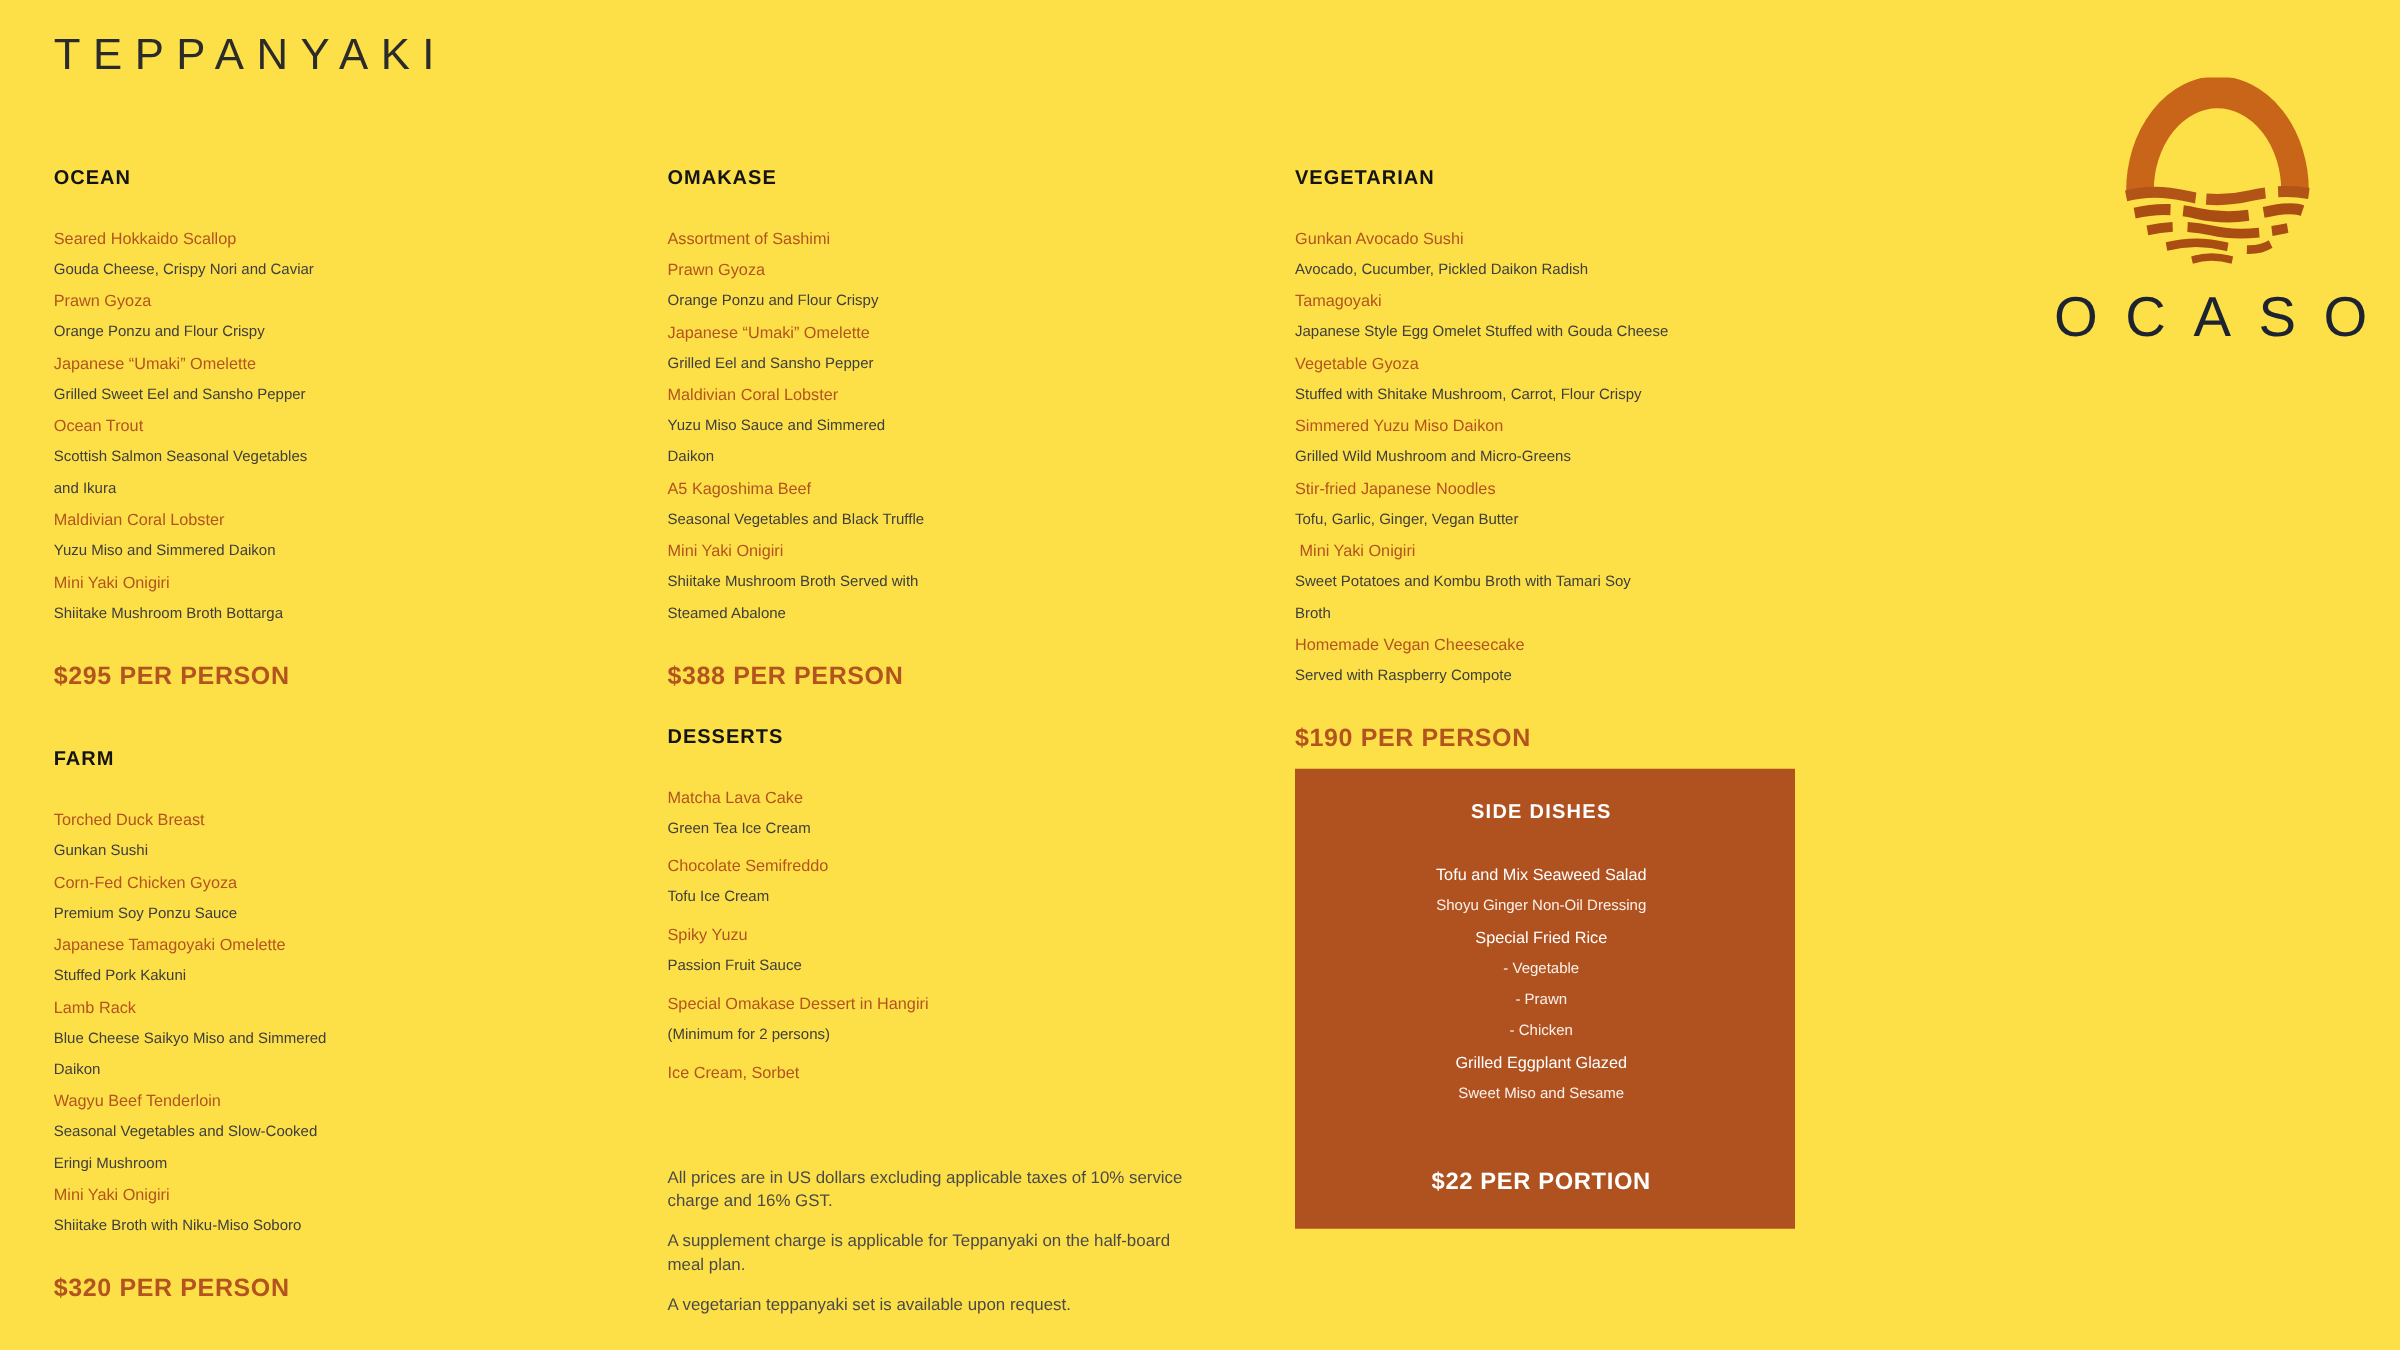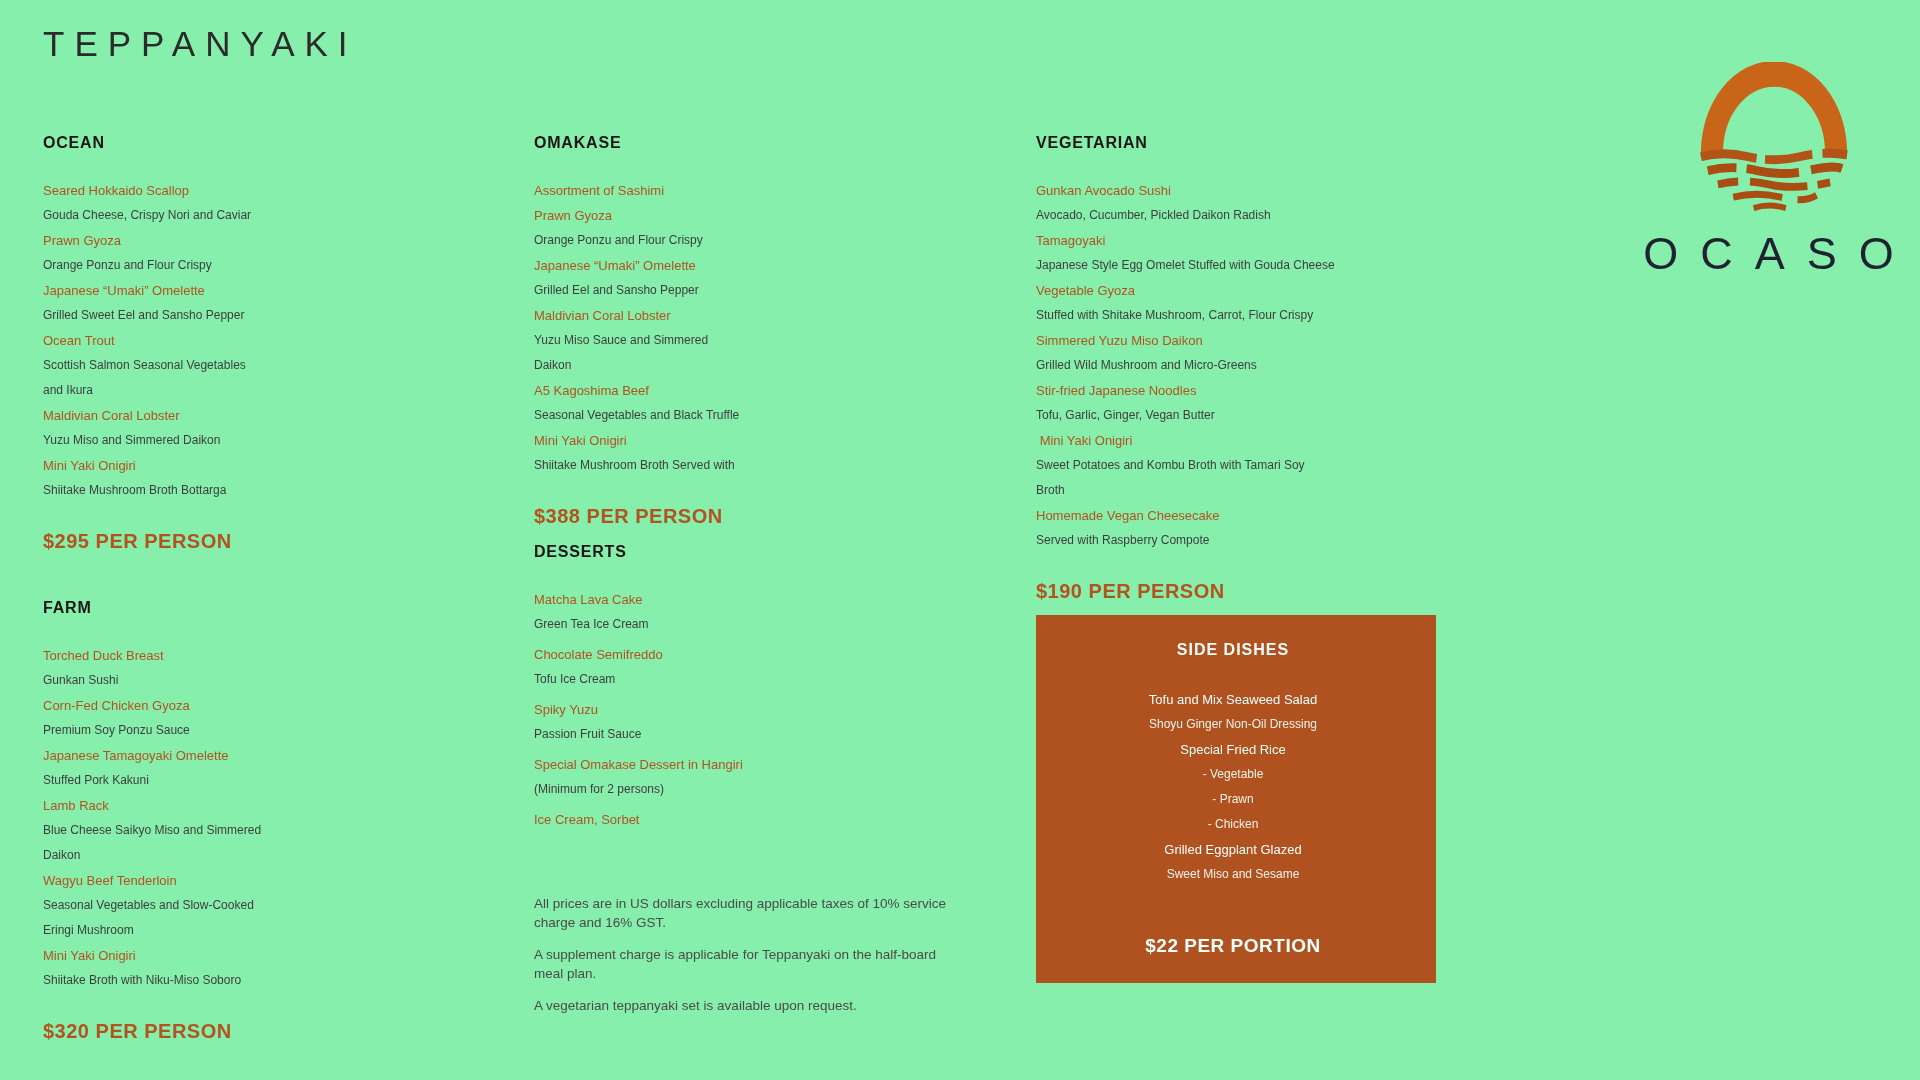--- a/index.html
+++ b/index.html
@@ -1,18 +1,18 @@
 <!DOCTYPE html>
 <html><head>
 <meta charset="utf-8">
 <style>
   * { margin:0; padding:0; box-sizing:border-box; }
   html, body { background:#ffffff; }
   body { width:1920px; height:1080px; font-family:"Liberation Sans", sans-serif; }
-  .canvas { position:relative; width:1920px; height:1080px; background:#86efac; overflow:hidden; }
+  .canvas { position:relative; width:1920px; height:1080px; background:#fde047; overflow:hidden; }
 
   .page-title {
     position:absolute; left:43px; top:24px;
     font-size:35px; font-weight:400; letter-spacing:10px; color:#2b2b2b;
   }
 
   .menu-col { position:absolute; top:134px; }
   .col-1 { left:43px;  width:382px; }
   .col-2 { left:534px; width:382px; }
   .col-3 { left:1036px; width:560px; }
@@ -23,21 +23,21 @@
   }
   .item-name {
     font-size:13px; line-height:25px; font-weight:400; color:#B3531F;
     white-space:pre-wrap;
   }
   .item-desc { font-size:12px; line-height:25px; color:#3e3e3e; }
   .price {
     margin-top:27px; font-size:20px; font-weight:700; letter-spacing:0.5px; color:#B3531F;
   }
   .section + .section { margin-top:46px; }
-  .section.tight { margin-top:15px; }
+  .section.tight { margin-top:28px; }
   .roomy .item { margin-bottom:5px; }
 
   .fine-print { margin-top:62px; width:424px; }
   .fine-line { font-size:13.5px; line-height:19px; color:#4a4a4a;margin-top:13px; }
 
   .section.side-box {
     margin-top:12px; width:400px; background:#B0521F; padding:26px 32px 26px 26px;text-align:center;
   }
   .side-box .section-title { color:#ffffff; letter-spacing:1px; margin-bottom:28px; }
   .side-box .item-name { color:#ffffff; }
@@ -143,20 +143,21 @@
             <div class="item-desc">Yuzu Miso Sauce and Simmered</div>
             <div class="item-desc">Daikon</div>
           </div>
           <div class="item">
             <div class="item-name">A5 Kagoshima Beef</div>
             <div class="item-desc">Seasonal Vegetables and Black Truffle</div>
           </div>
           <div class="item">
             <div class="item-name">Mini Yaki Onigiri</div>
             <div class="item-desc">Shiitake Mushroom Broth Served with</div>
+            <div class="item-desc">Steamed Abalone</div>
           </div>
         </div>
         <div class="price">$388 PER PERSON</div>
       </section>
     <section class="section tight roomy">
         <div class="section-title">DESSERTS</div>
         <div class="items">
           <div class="item">
             <div class="item-name">Matcha Lava Cake</div>
             <div class="item-desc">Green Tea Ice Cream</div>

